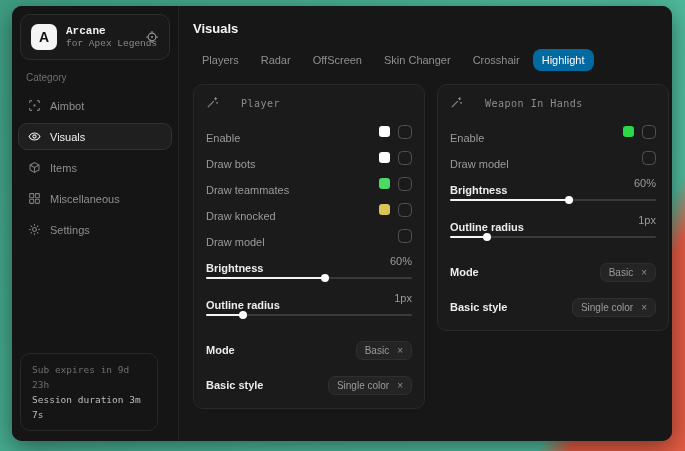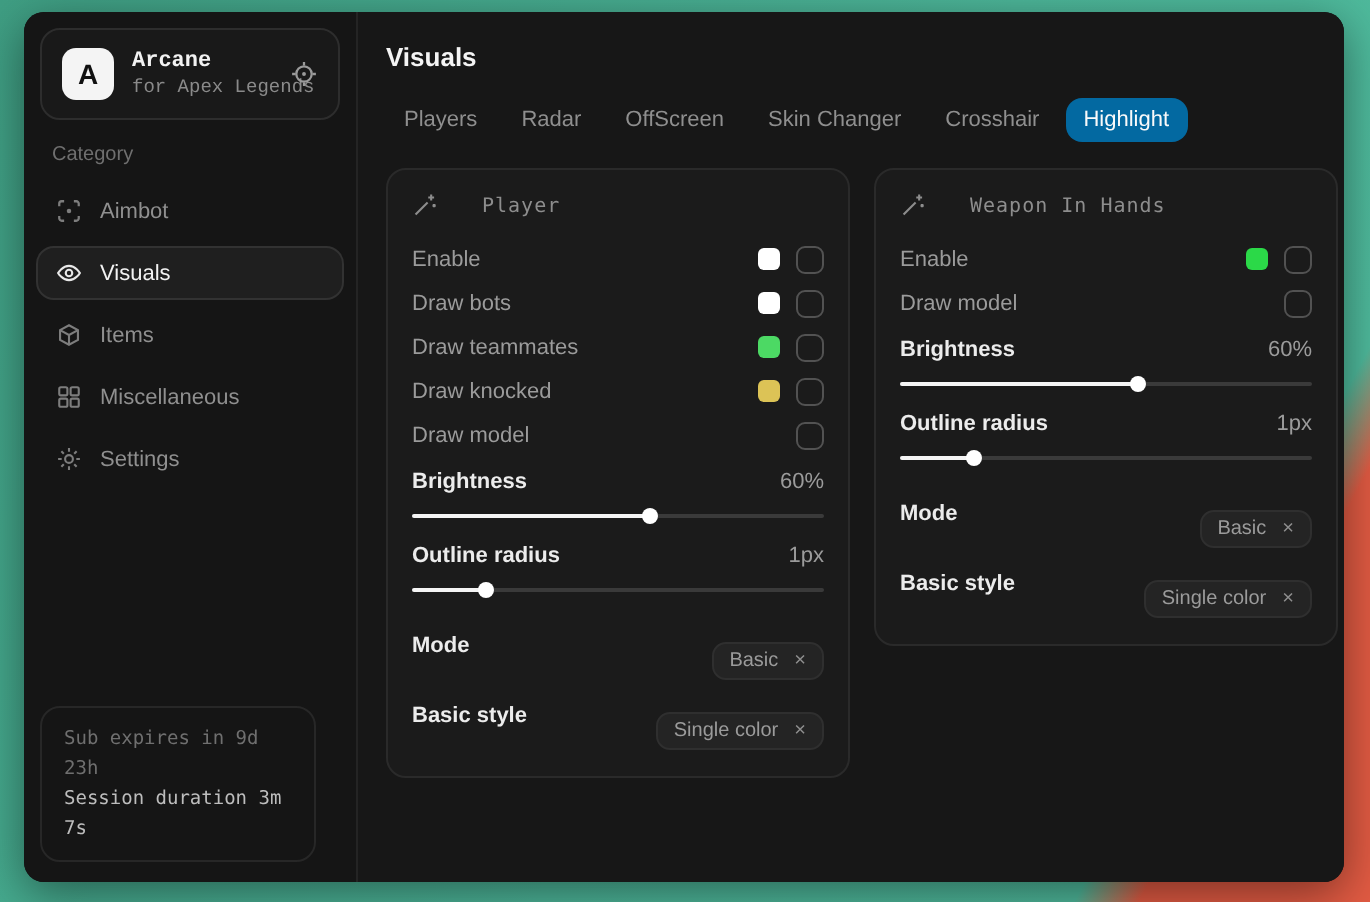--- a/index.html
+++ b/index.html
@@ -55,21 +55,21 @@
     width:232px; background:#1b1b1b; border:1px solid #2a2a2a; border-radius:10px;
     padding:11px 12px 13px;
   }
   .panel-head{ display:flex; align-items:flex-end; gap:22px; margin-bottom:10px; }
   .panel-title{
     font-family:"DejaVu Sans Mono", monospace; font-size:10px; color:#8d8d8d; letter-spacing:.5px;
   }
   .panel-head .ic{ display:flex; color:#8d8d8d; }
   .row{ display:flex; align-items:center; justify-content:space-between; min-height:21px; }
   .row + .row{ margin-top:1px; }
-  .row-label{ font-size:11px; color:#9b9b9b; }
+  .row-label{ font-size:11px; color:#9b9b9b;margin-top:13px; }
   .row-label.bright{ color:#ececec; font-weight:bold; }
   .row-ctrls{ display:flex; align-items:center; gap:8px; }
   .swatch{ width:11px; height:11px; border-radius:3px; cursor:pointer; }
   .checkbox{ width:14px; height:14px; border:1.6px solid #525252; border-radius:4.5px; cursor:pointer; }
   .slider-row{ display:block; margin-top:4px; margin-bottom:6px; }
   .slider-top{ display:flex; align-items:center; justify-content:space-between; height:18px; }
   .row-value{ font-size:11px; color:#9b9b9b; }
   .slider{ position:relative; height:10px; margin-top:3px; cursor:pointer; }
   .slider-track{ position:absolute; left:0; right:0; top:4px; height:2px; background:#3a3a3a; border-radius:2px; }
   .slider-fill{ position:absolute; left:0; top:4px; height:2px; background:#f5f5f5; border-radius:2px; }

